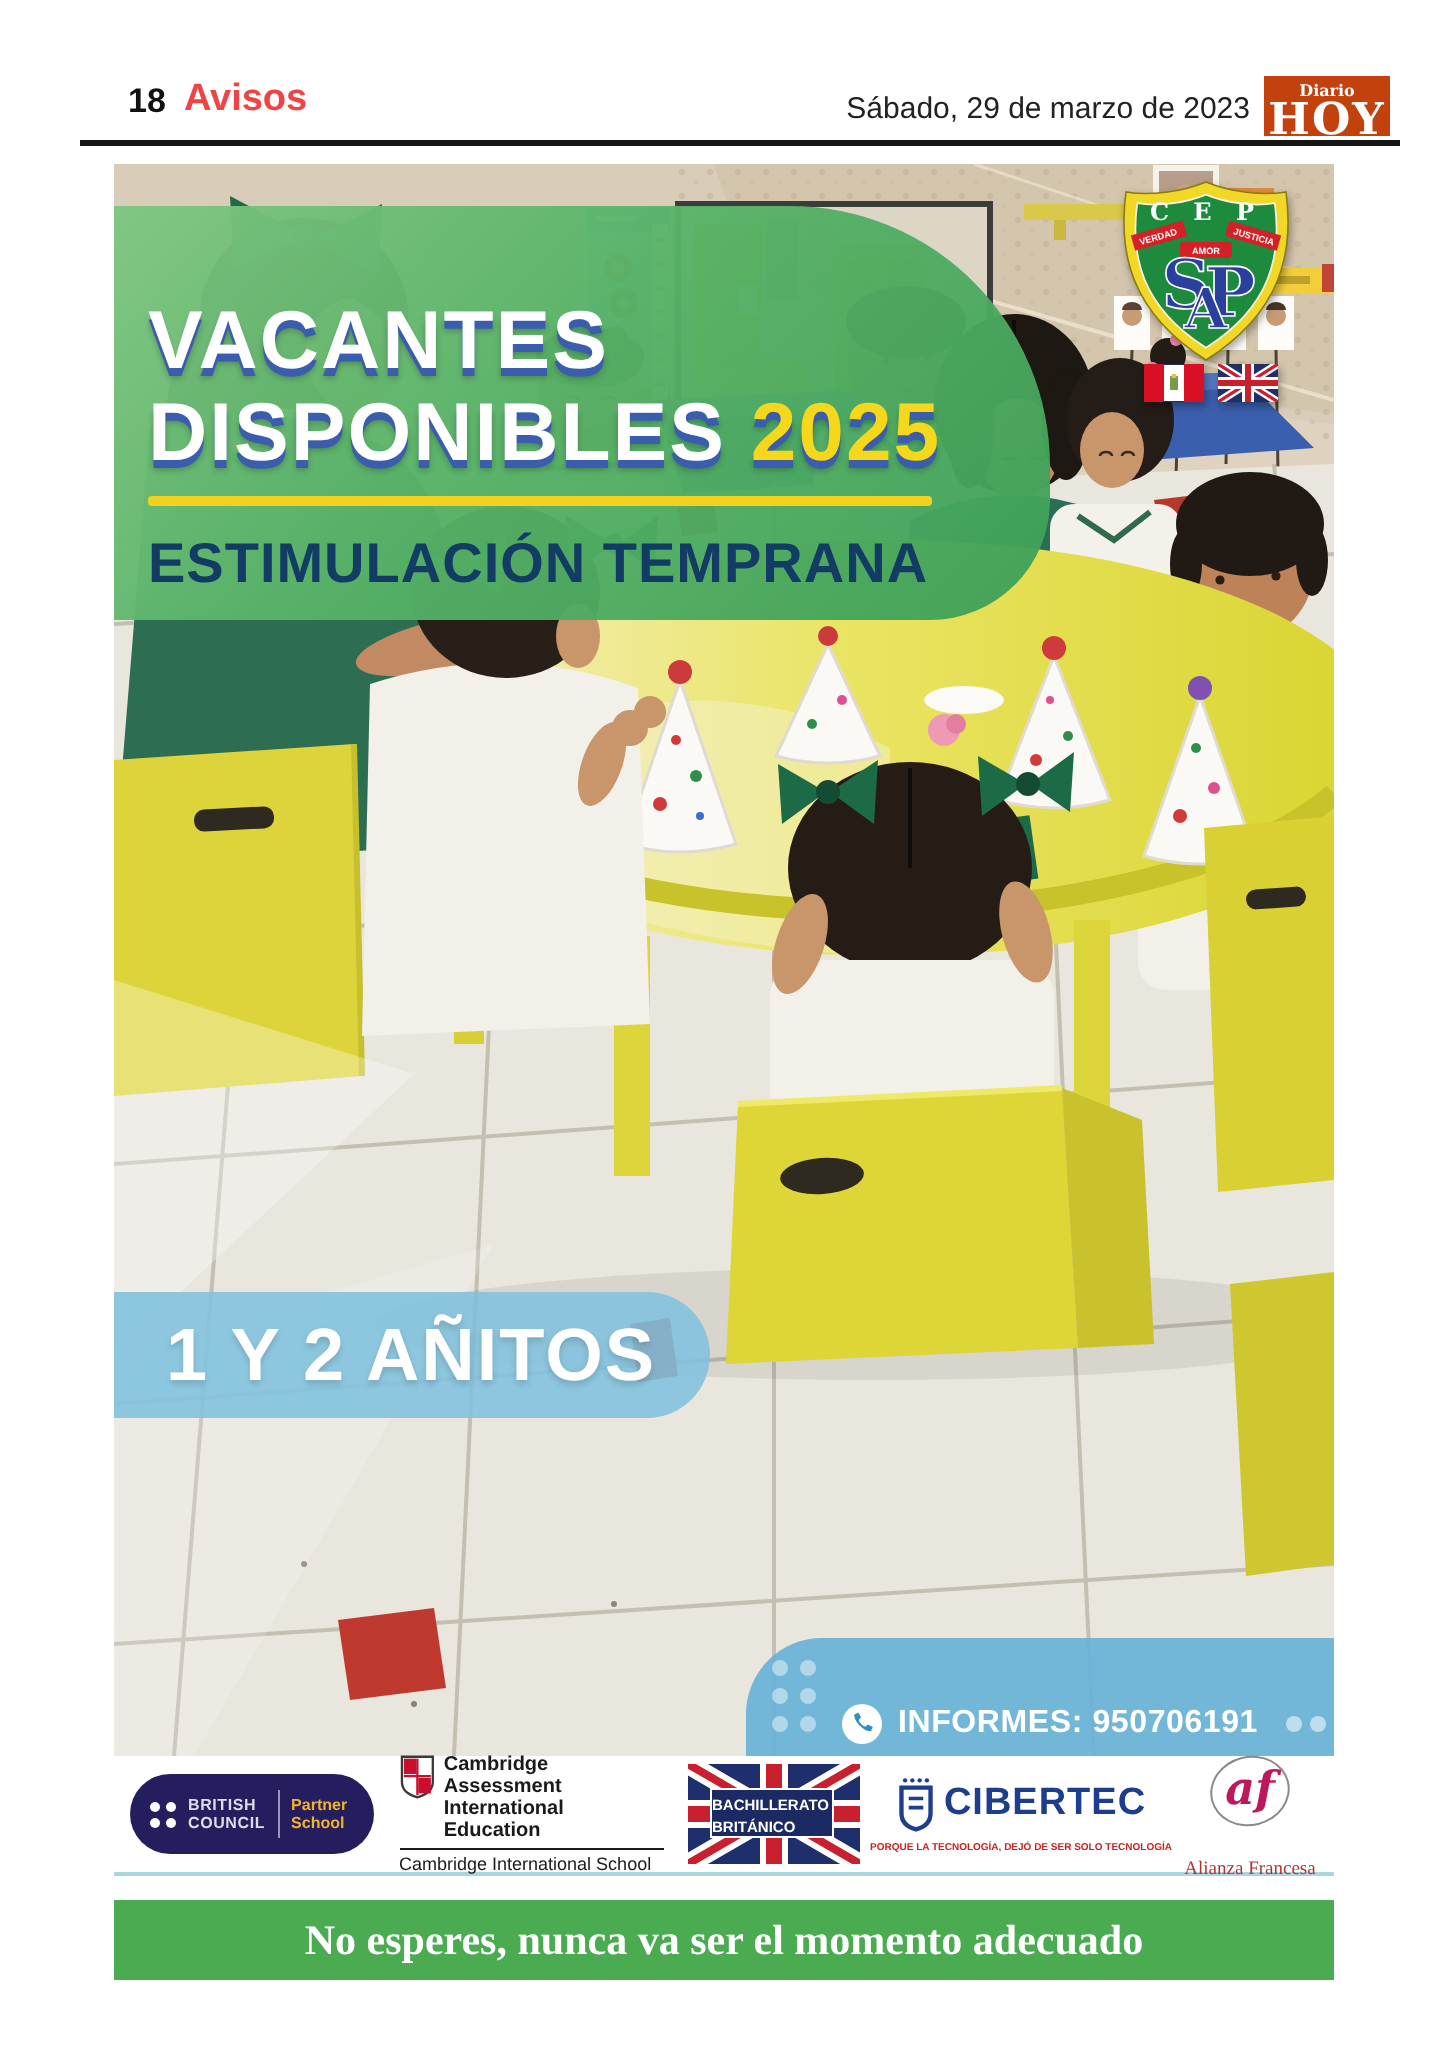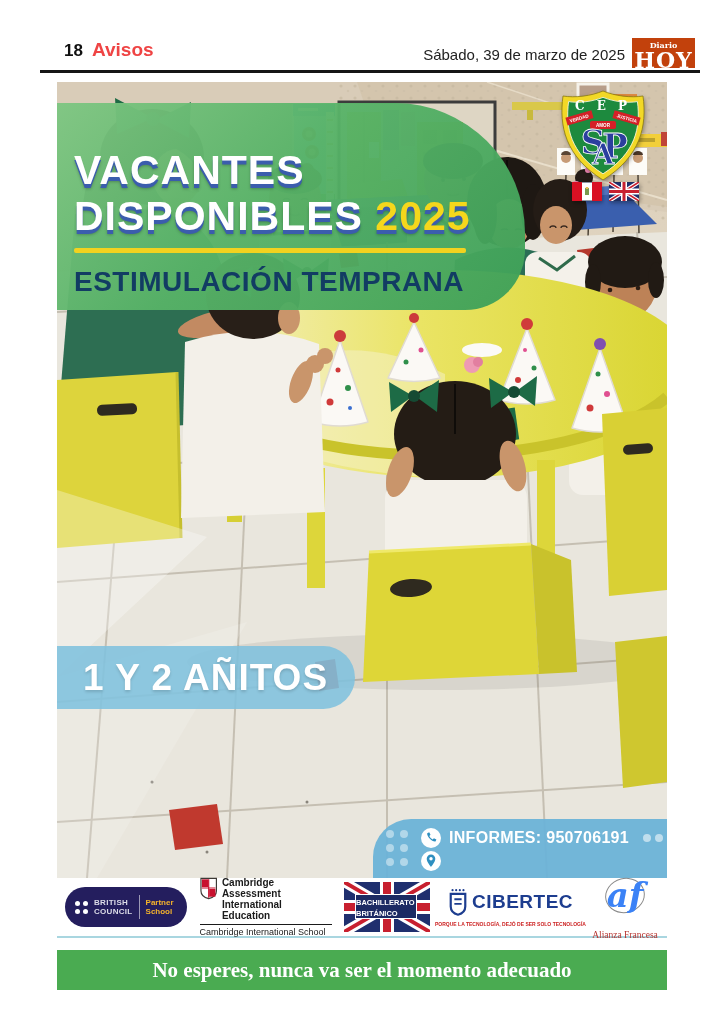--- a/index.html
+++ b/index.html
@@ -33,21 +33,21 @@
   .flags svg{display:block;}
   
   .age-badge{position:absolute;left:0;top:564px;width:298px;height:63px;
              background:rgba(128,194,222,.88);border-radius:0 34px 34px 0;
              color:#fff;font-size:37px;font-weight:bold;line-height:63px;padding-left:26px;
              box-sizing:border-box;letter-spacing:1px;text-shadow:0 2px 3px rgba(0,0,0,.15);}
   
   .contact{position:absolute;left:316px;top:737px;width:294px;height:59px;
            background:rgba(106,179,216,.94);border-radius:38px 0 0 0;
            color:#fff;font-weight:bold;box-sizing:border-box;padding:7px 0 0 48px;}
-  .c-row{display:flex;align-items:center;gap:8px;height:23px;}
+  .c-row{display:flex;align-items:center;gap:8px;height:23px;margin-top:24px;}
   .c-row .txt{font-size:16px;letter-spacing:.3px;white-space:nowrap;}
   .c-row.addr .txt{font-size:15px;}
   .cicon{width:20px;height:20px;flex:0 0 20px;}
   .dots-left{position:absolute;left:13px;top:11px;width:23px;display:flex;flex-wrap:wrap;gap:6px;}
   .dots-left i{width:8px;height:8px;border-radius:50%;background:rgba(255,255,255,.45);}
   .mini-dots{display:inline-flex;gap:4px;margin-left:6px;}
   .mini-dots i{width:8px;height:8px;border-radius:50%;background:rgba(255,255,255,.55);}
   
   .logos{position:absolute;left:0;top:796px;width:610px;height:60px;background:#fff;
          border-bottom:2px solid #a9d6e0;display:flex;align-items:center;gap:8px;
@@ -70,35 +70,35 @@
           line-height:11px;padding-top:2px;box-sizing:border-box;}
   .cib{display:flex;align-items:center;gap:4px;width:136px;flex:0 0 auto;flex-direction:column;}
   .cib-row{display:flex;align-items:center;gap:4px;}
   .cib-name{font-size:19px;font-weight:bold;color:#1d3d8f;letter-spacing:.5px;}
   .cib-tag{font-size:5px;color:#cc2222;font-weight:bold;white-space:nowrap;margin-top:1px;}
   .af{width:68px;text-align:center;flex:0 0 auto;}
   .af-logo{position:relative;width:42px;height:40px;margin:0 auto;}
   .af-ring{position:absolute;left:1px;top:3px;width:38px;height:33px;border:1.4px solid #8a8a8a;
            border-radius:50%;transform:rotate(-14deg);}
   .af-txt{position:relative;font-family:"DejaVu Serif",serif;font-style:italic;font-weight:bold;
-          font-size:34px;color:#3b82f6;line-height:40px;}
+          font-size:23px;color:#be185d;line-height:40px;}
   .af-name{font-family:"Liberation Serif",serif;font-size:9.5px;color:#b5332f;margin-top:15px;}
   
   .slogan{position:absolute;left:0;top:868px;width:610px;height:40px;background:#4aab51;
           color:#fff;font-family:"Liberation Serif",serif;font-weight:bold;font-size:21px;
           text-align:center;line-height:40px;}
 </style>
 </head>
 <body>
 
 <div class="page">
 
   <span class="pg-num">18</span>
   <span class="pg-sec">Avisos</span>
-  <span class="pg-date">Sábado, 39 de marzo de 2025</span>
+  <span class="pg-date">Sábado, 29 de marzo de 2023</span>
   <div class="hoy">
     <span class="h-top">Diario</span>
     <span class="h-main">HOY</span>
   </div>
   <div class="rule"></div>
 
   <div class="ad">
 
     <svg class="photo" viewBox="0 0 610 796" aria-hidden="true">
       <defs>

